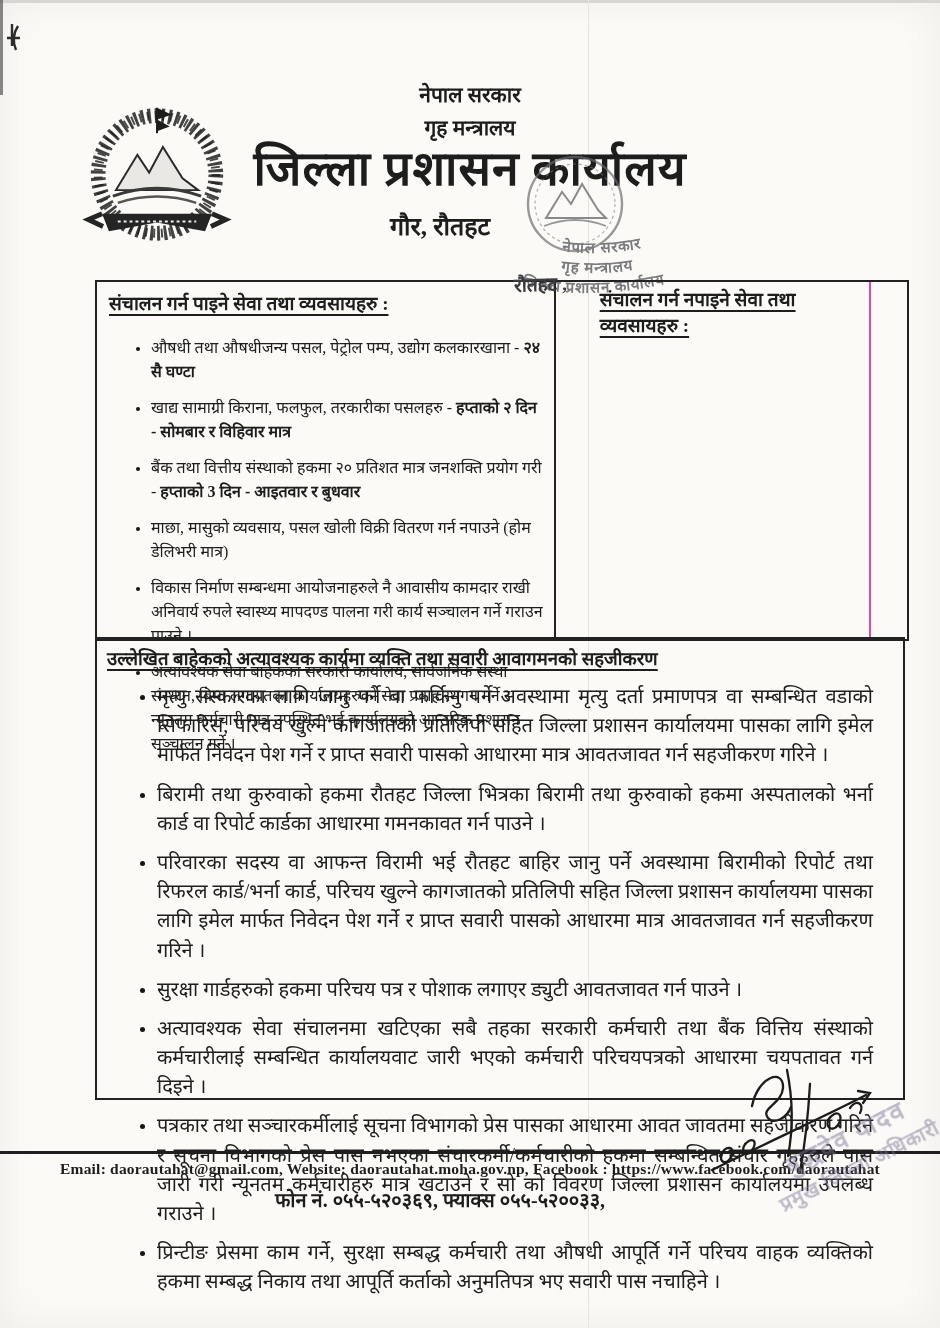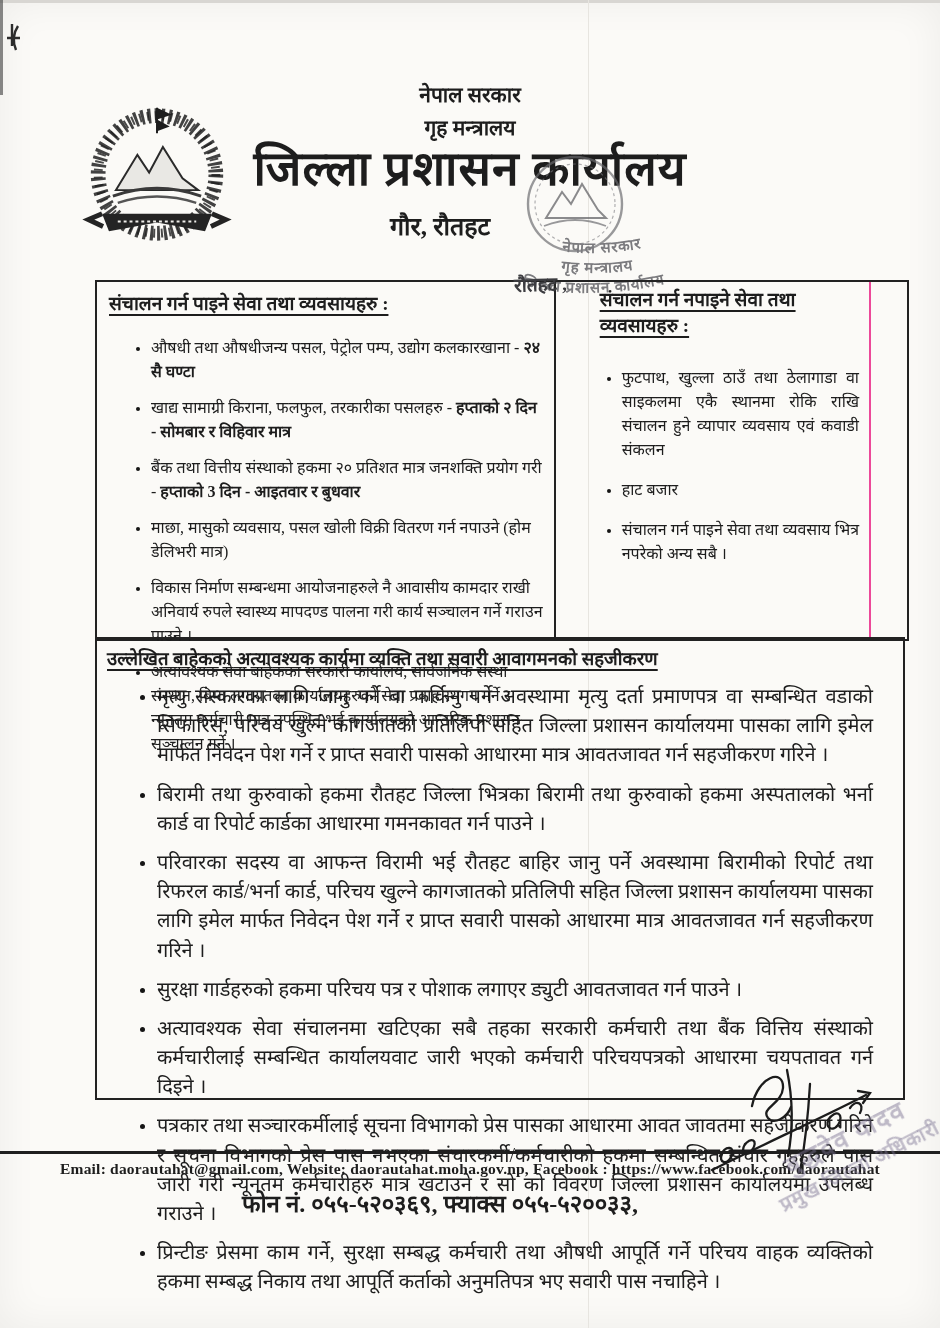--- a/index.html
+++ b/index.html
@@ -76,21 +76,21 @@
   .officer-stamp .o-title{font-size:20px;letter-spacing:1px;margin-top:2px;}
 
   
   .footer-rule{position:absolute;left:0;top:1151px;width:940px;height:2.5px;background:#1f1f1f;z-index:3;}
   .footer-contact{
     position:absolute;left:0;top:1160px;width:940px;text-align:center;
     font-size:15.5px;font-weight:700;z-index:4;letter-spacing:.2px;
   }
   .footer-phone{
     position:absolute;left:0;top:1186px;width:880px;text-align:center;
-    font-size:24px;font-weight:700;z-index:4;
+    font-size:20px;font-weight:700;z-index:4;
   }
 </style>
 </head>
 <body>
 
 <div class="page">
 
   <div class="edge-top"></div>
   <div class="edge-left"></div>
   <div class="fold-line"></div>
@@ -142,25 +142,20 @@
           <li><span class="seg">औषधी तथा औषधीजन्य पसल, पेट्रोल पम्प, उद्योग कलकारखाना - </span><span class="seg-b">२४ सै घण्टा</span></li>
           <li><span class="seg">खाद्य सामाग्री किराना, फलफुल, तरकारीका पसलहरु - </span><span class="seg-b">हप्ताको २ दिन - सोमबार र विहिवार मात्र</span></li>
           <li><span class="seg">बैंक तथा वित्तीय संस्थाको हकमा २० प्रतिशत मात्र जनशक्ति प्रयोग गरी - </span><span class="seg-b">हप्ताको 3 दिन - आइतवार र बुधवार</span></li>
           <li><span class="seg">माछा, मासुको व्यवसाय, पसल खोली विक्री वितरण गर्न नपाउने  (होम डेलिभरी मात्र)</span></li>
           <li><span class="seg">विकास निर्माण सम्बन्धमा आयोजनाहरुले नै आवासीय कामदार राखी अनिवार्य रुपले स्वास्थ्य मापदण्ड पालना गरी कार्य सञ्चालन गर्ने गराउन पाउने ।</span></li>
           <li><span class="seg">अत्यावश्यक सेवा बाहेकका सरकारी कार्यालय, सार्वजनिक संस्था संस्थान, बिमा लगायतका कार्यालयहरुको सेवा प्रवाह स्थगन गर्ने र न्यूनतम कर्मचारी मात्र उपस्थित भई कार्यालयको आन्तरिक प्रशासन सञ्चालन गर्ने ।</span></li>
         </ul>
     </div>
     <div class="col-notallowed">
       <h2 class="sec-head">संचालन गर्न नपाइने सेवा तथा व्यवसायहरु :</h2>
-      <ul class="notice-list">
-          <li><span class="seg">फुटपाथ, खुल्ला ठाउँ तथा ठेलागाडा वा साइकलमा एकै स्थानमा रोकि राखि संचालन हुने व्यापार व्यवसाय एवं कवाडी संकलन</span></li>
-          <li><span class="seg">हाट बजार</span></li>
-          <li><span class="seg">संचालन गर्न पाइने सेवा तथा व्यवसाय भित्र नपरेको अन्य सबै ।</span></li>
-        </ul>
     </div>
     <div class="col-empty"></div>
   </section>
 
   <section class="box-two">
     <h2 class="sec-head">उल्लेखित बाहेकको अत्यावश्यक कार्यमा व्यक्ति तथा सवारी आवागमनको सहजीकरण</h2>
     <ul class="notice-list">
         <li><span class="seg">मृत्यु संस्कारका लागि जानु पर्ने वा फर्किनु पर्ने अवस्थामा मृत्यु दर्ता प्रमाणपत्र वा सम्बन्धित वडाको सिफारिस, परिचय खुल्ने कागजातको प्रतिलिपी सहित जिल्ला प्रशासन कार्यालयमा पासका लागि इमेल मार्फत निवेदन पेश गर्ने र प्राप्त सवारी पासको आधारमा मात्र आवतजावत गर्न सहजीकरण गरिने ।</span></li>
         <li><span class="seg">बिरामी तथा कुरुवाको हकमा रौतहट जिल्ला भित्रका बिरामी तथा कुरुवाको हकमा अस्पतालको भर्ना कार्ड वा रिपोर्ट कार्डका आधारमा गमनकावत गर्न पाउने ।</span></li>
         <li><span class="seg">परिवारका सदस्य वा आफन्त विरामी भई रौतहट बाहिर जानु पर्ने अवस्थामा बिरामीको रिपोर्ट तथा रिफरल कार्ड/भर्ना कार्ड, परिचय खुल्ने कागजातको प्रतिलिपी सहित जिल्ला प्रशासन कार्यालयमा पासका लागि इमेल मार्फत निवेदन पेश गर्ने र प्राप्त सवारी पासको आधारमा मात्र आवतजावत गर्न सहजीकरण गरिने ।</span></li>

